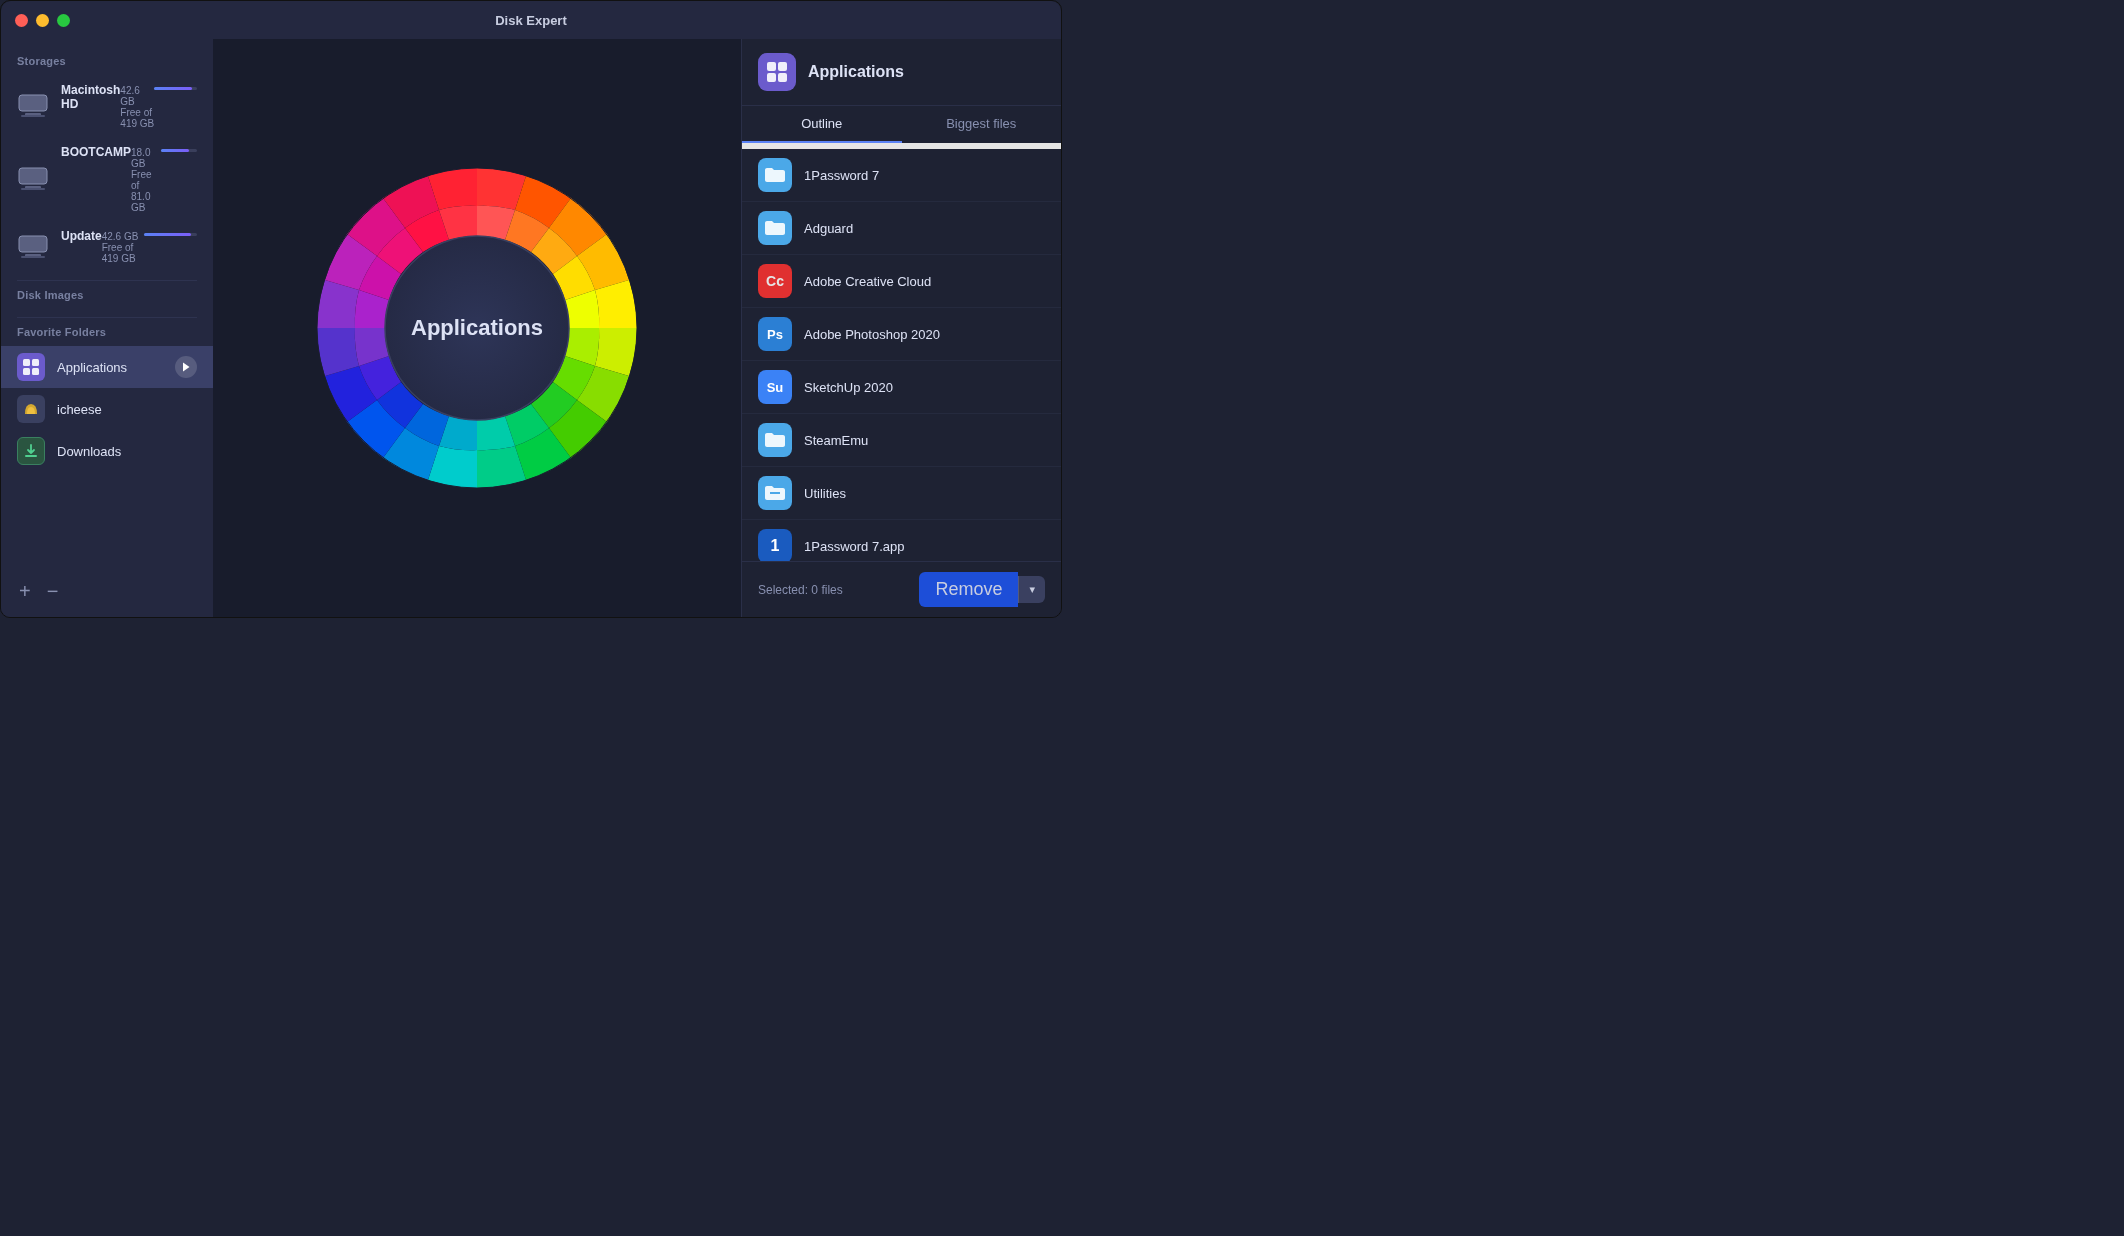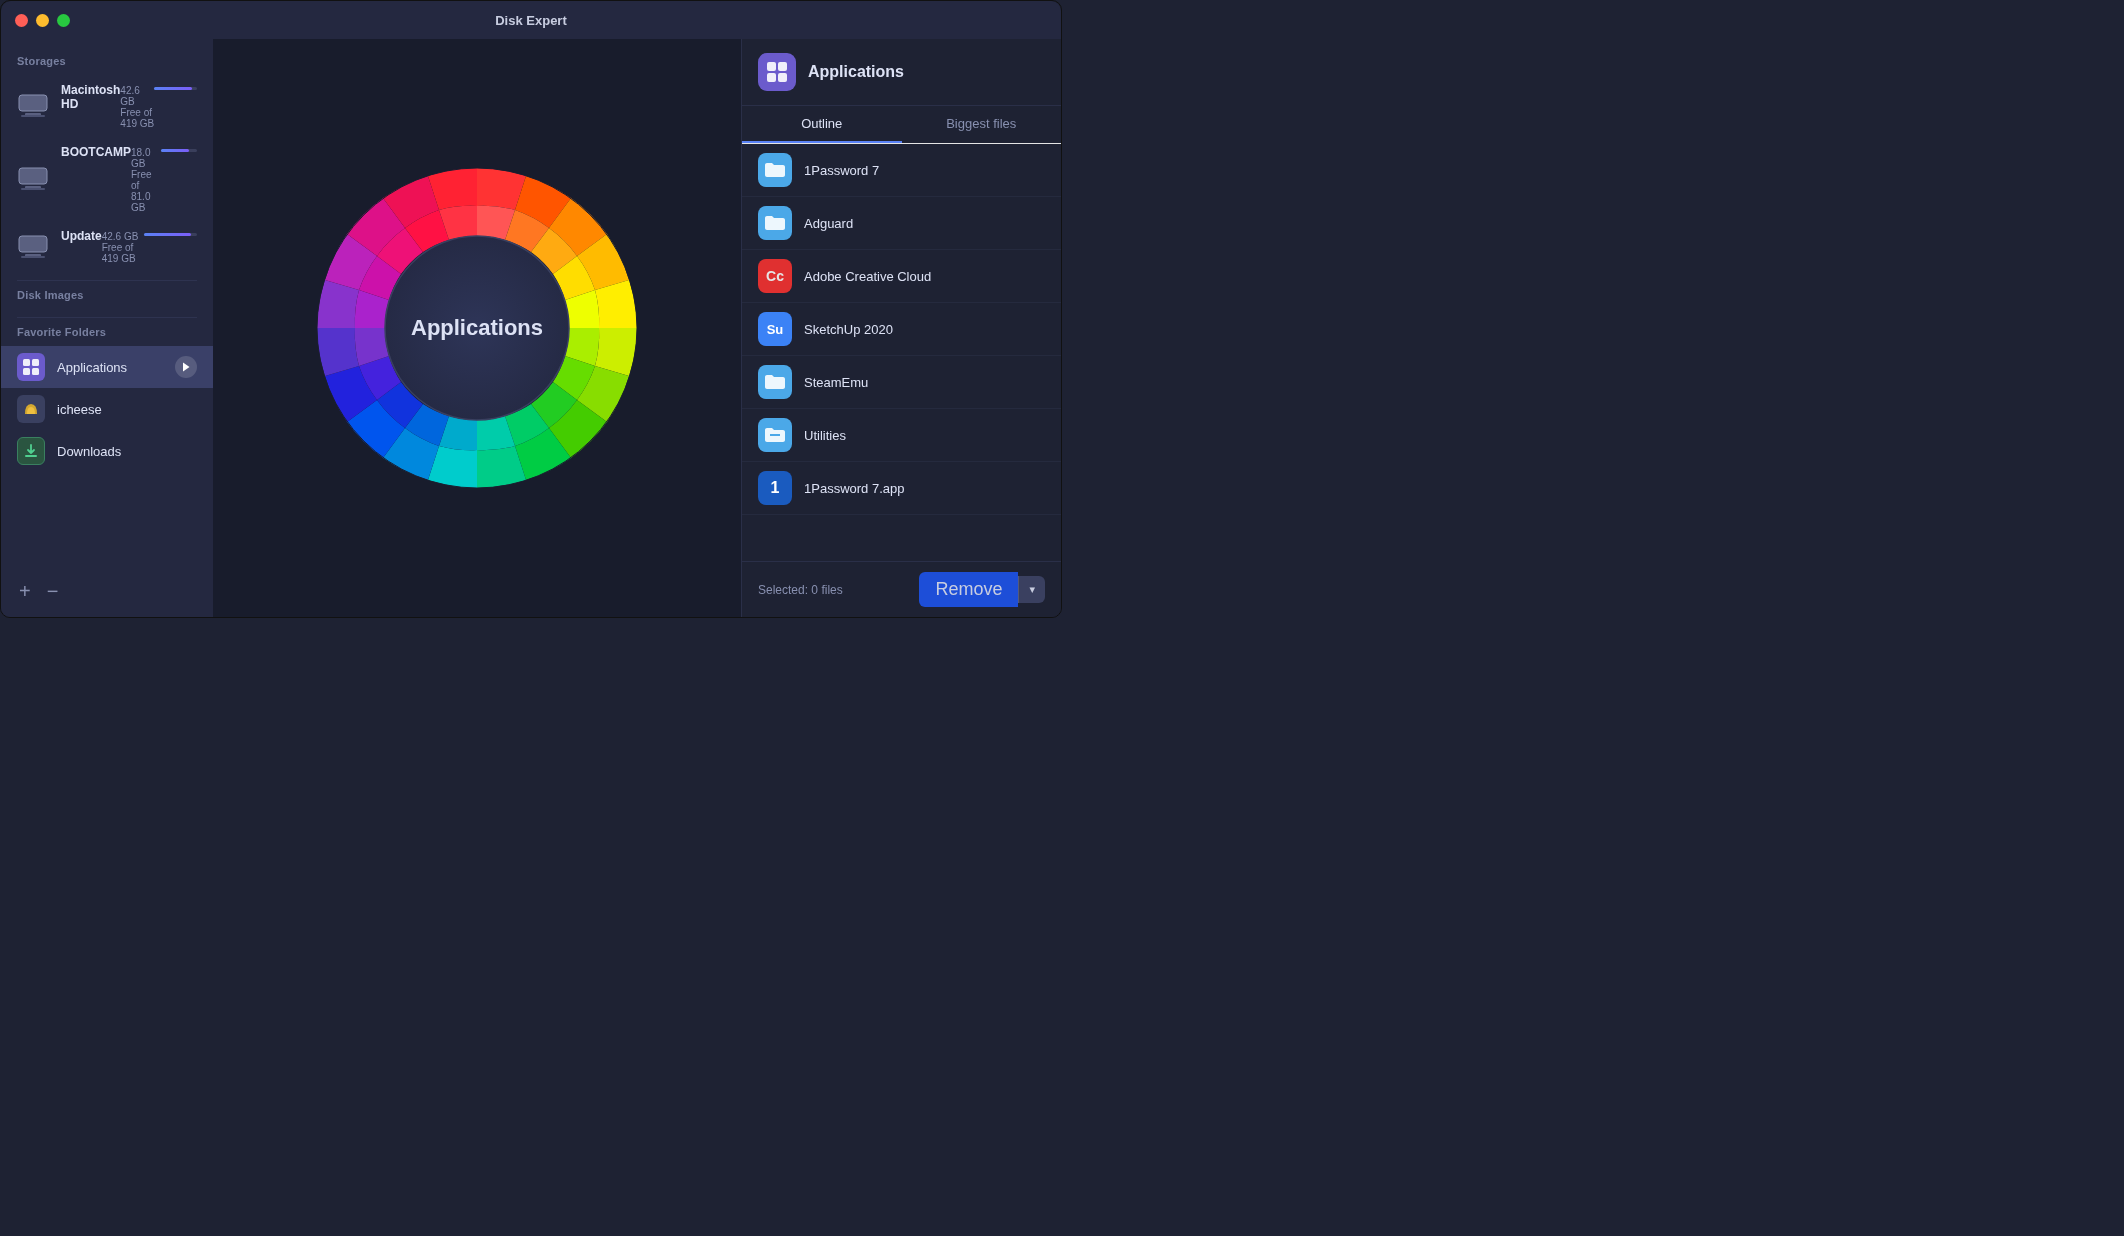--- a/index.html
+++ b/index.html
@@ -223,21 +223,21 @@
       align-items: center;
       justify-content: center;
     }
     .right-header-title {
       font-size: 16px;
       font-weight: 700;
       color: #dde2f5;
     }
     .tabs-bar {
       display: flex;
-      border-bottom: 1px solid #e5e5e5;
+      border-bottom: 6px solid #e5e5e5;
     }
     .tab {
       flex: 1;
       text-align: center;
       padding: 10px 0;
       font-size: 13px;
       font-weight: 500;
       color: #8890b0;
       cursor: pointer;
       border-bottom: 2px solid transparent;
@@ -536,20 +536,26 @@
         <span class="file-name">Adguard</span>
       </div>
 
       <div class="file-item">
         <div class="file-icon" style="background:#e03030; border-radius:8px;">
           <span style="color:#e5e5e5;font-size:14px;font-weight:bold;">Cc</span>
         </div>
         <span class="file-name">Adobe Creative Cloud</span>
       </div>
 
+      <div class="file-item">
+        <div class="file-icon" style="background:#2b7fd4; border-radius:8px;">
+          <span style="color:white;font-size:13px;font-weight:bold;">Ps</span>
+        </div>
+        <span class="file-name">Adobe Photoshop 2020</span>
+      </div>
 
       <div class="file-item">
         <div class="file-icon" style="background:#3b82f6; border-radius:8px;">
           <span style="color:white;font-size:13px;font-weight:bold;">Su</span>
         </div>
         <span class="file-name">SketchUp 2020</span>
       </div>
 
       <div class="file-item">
         <div class="file-icon" style="background:#4ba8e8;">

